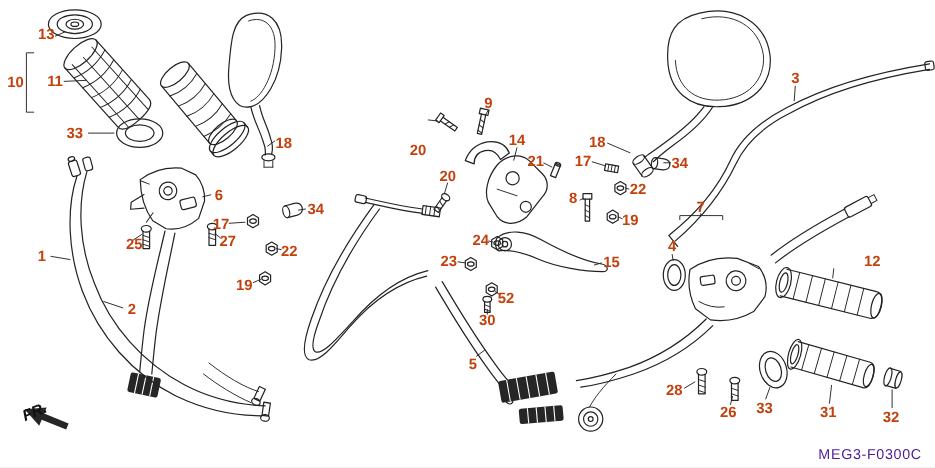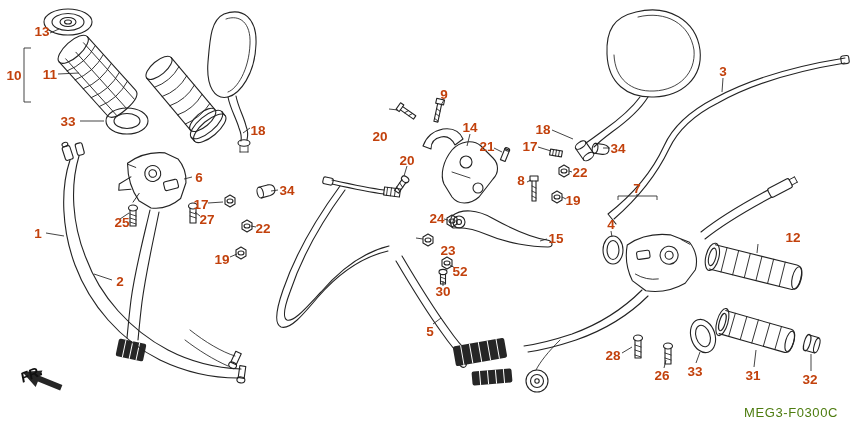--- a/index.html
+++ b/index.html
@@ -15,21 +15,21 @@
   .part-label{
     position:absolute;transform:translate(-50%,-50%);
     font-weight:bold;font-size:13.5px;color:#c2410c;white-space:nowrap;
     user-select:none;
   }
   .fr-label{
     position:absolute;left:20px;top:366px;font-weight:bold;font-style:italic;
     font-size:14px;color:#101010;transform:rotate(-22deg);
   }
   .diagram-code{
-    position:absolute;right:12px;bottom:5px;font-size:13px;color:#4d7c0f;
+    position:absolute;right:12px;bottom:5px;font-size:13px;color:#4c1d95;
     letter-spacing:.6px;
   }
 </style>
 </head>
 <body>
 
 <div class="stage">
 
 <svg width="850" height="425" viewBox="0 0 850 425">
 
@@ -392,21 +392,21 @@
       <div class="part-label" style="left: 263px; top: 228px;">22</div>
       <div class="part-label" style="left: 222px; top: 259px;">19</div>
       <div class="part-label" style="left: 38px; top: 233px;">1</div>
       <div class="part-label" style="left: 120px; top: 281px;">2</div>
       <div class="part-label" style="left: 380px; top: 108px; margin-top: 28px;">20</div>
       <div class="part-label" style="left: 444px; top: 94px;">9</div>
       <div class="part-label" style="left: 407px; top: 160px;">20</div>
       <div class="part-label" style="left: 470px; top: 127px;">14</div>
       <div class="part-label" style="left: 487px; top: 146px; text-align: center;">21</div>
       <div class="part-label" style="left: 437px; top: 218px;">24</div>
-      <div class="part-label" style="left: 408px; top: 250px; margin-left: 40px;">23</div>
+      <div class="part-label" style="left: 408px; top: 237px;">23</div>
       <div class="part-label" style="left: 556px; top: 238px;">15</div>
       <div class="part-label" style="left: 460px; top: 271px;">52</div>
       <div class="part-label" style="left: 443px; top: 291px;">30</div>
       <div class="part-label" style="left: 430px; top: 331px;">5</div>
       <div class="part-label" style="left: 543px; top: 129px;">18</div>
       <div class="part-label" style="left: 530px; top: 146px;">17</div>
       <div class="part-label" style="left: 618px; top: 148px;">34</div>
       <div class="part-label" style="left: 580px; top: 172px;">22</div>
       <div class="part-label" style="left: 521px; top: 180px;">8</div>
       <div class="part-label" style="left: 573px; top: 200px;">19</div>

